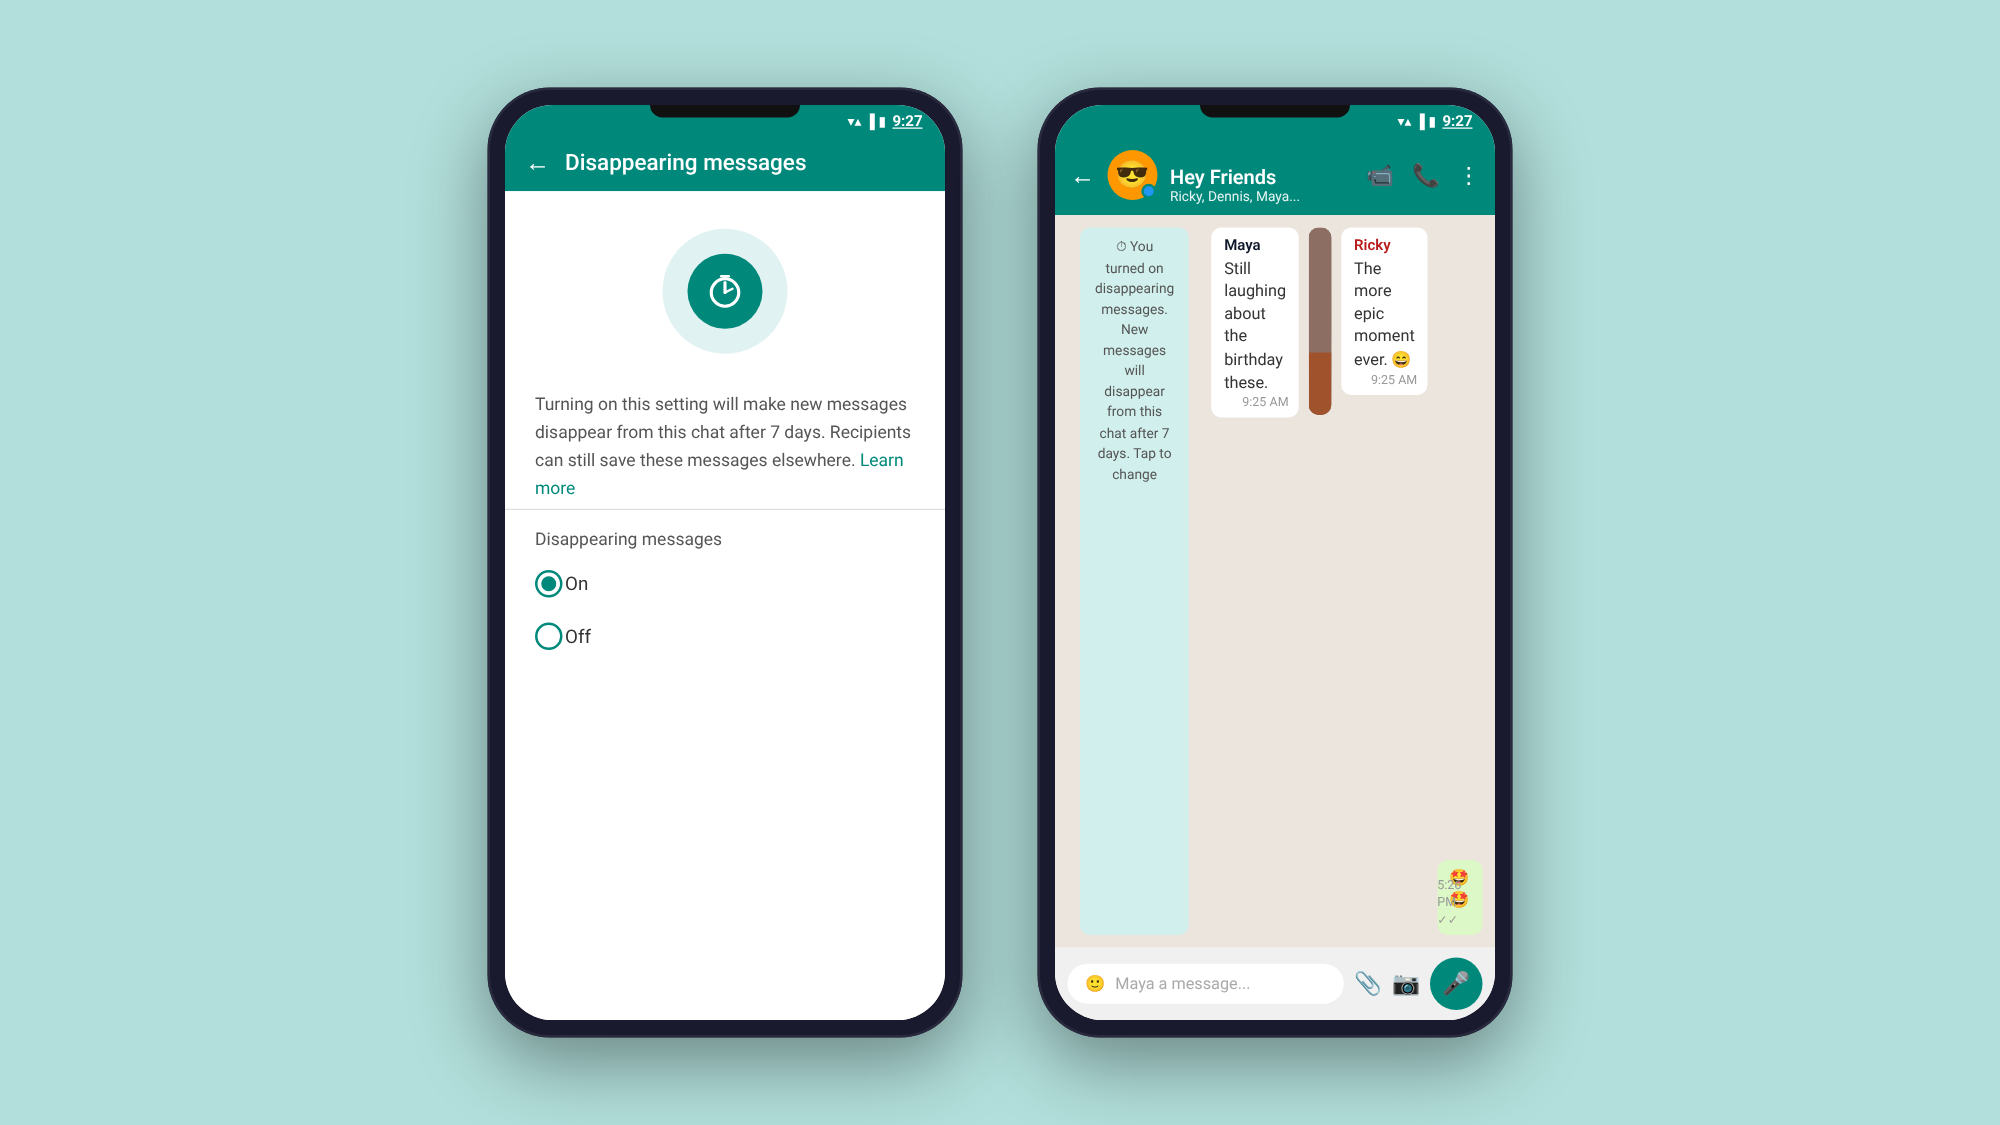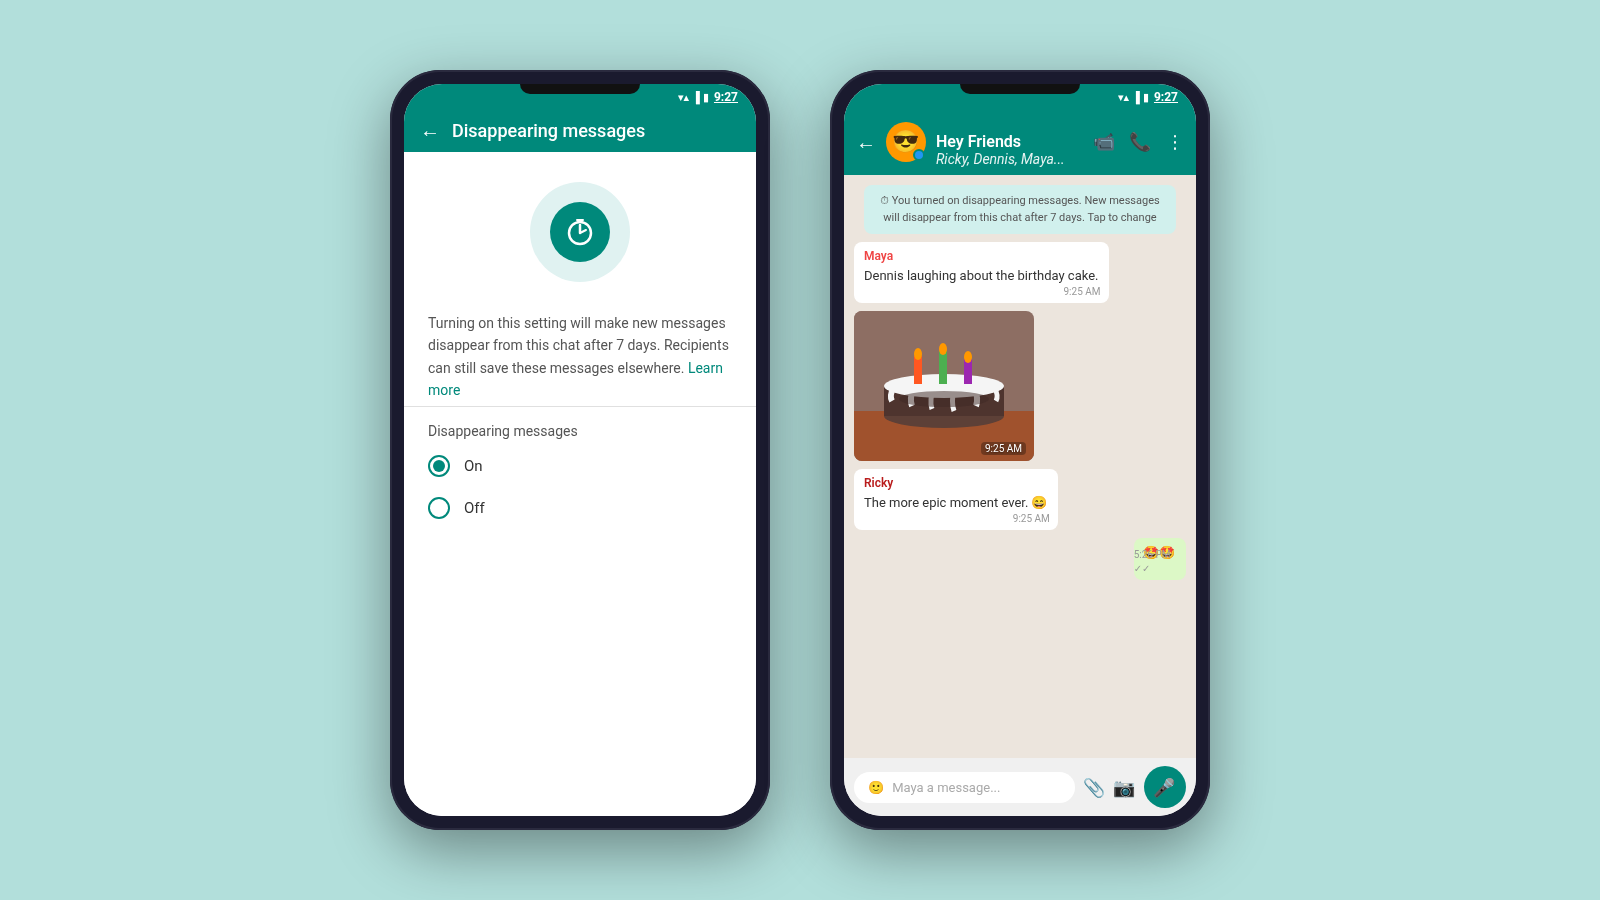--- a/index.html
+++ b/index.html
@@ -135,21 +135,21 @@
       padding: 16px 24px;
     }
     .options-title {
       font-size: 14px;
       color: #555;
       margin-bottom: 16px;
     }
     .radio-option {
       display: flex;
       align-items: center;
-      gap: 14px;
+      gap: 2px;
       margin-bottom: 20px;
       cursor: pointer;
     }
     .radio-circle {
       width: 22px;
       height: 22px;
       border-radius: 50%;
       border: 2px solid #00897b;
       display: flex;
       align-items: center;
@@ -201,31 +201,31 @@
       height: 12px;
       background: #2196f3;
       border-radius: 50%;
       border: 2px solid #00897b;
       display: flex;
       align-items: center;
       justify-content: center;
     }
     .chat-header-info { flex: 1; margin-top: 16px; }
     .chat-name { font-size: 16px; font-weight: 600; }
-    .chat-subtitle { font-size: 14px; opacity: 0.9; font-style: italic; }
+    .chat-subtitle { font-size: 11px; opacity: 0.9; }
     .chat-actions { display: flex; gap: 14px; align-items: center; }
     .chat-action-icon { font-size: 18px; cursor: pointer; }
 
     .chat-body {
       flex: 1;
       background: #ece5dd;
       overflow-y: auto;
       padding: 10px;
       display: flex;
-      flex-direction: column;
+      flex-direction: row;
       gap: 8px;
     }
     .system-message {
       background: #d1f0ed;
       border-radius: 8px;
       padding: 8px 12px;
       font-size: 11px;
       color: #555;
       text-align: center;
       margin: 0 10px;
@@ -424,22 +424,22 @@
       </div>
 
       <div class="chat-body">
 
         <div class="system-message">
           <span>⏱</span>
           <span>You turned on disappearing messages. New messages will disappear from this chat after 7 days. Tap to change</span>
         </div>
 
         <div class="msg-bubble received">
-          <div class="msg-sender" style="color:#ef4444;">Maya</div>
-          <div class="msg-text">Dennis laughing about the birthday cake.</div>
+          <div class="msg-sender" style="color:#0f172a;">Maya</div>
+          <div class="msg-text">Still laughing about the birthday these.</div>
           <span class="msg-time">9:25 AM</span>
         </div>
 
         <div class="cake-image-bubble">
           <div class="cake-image">
             <svg width="180" height="150" viewBox="0 0 180 150" xmlns="http://www.w3.org/2000/svg">
 
               <rect width="180" height="150" fill="#8d6e63"></rect>
 
               <rect y="100" width="180" height="50" fill="#a0522d"></rect>

